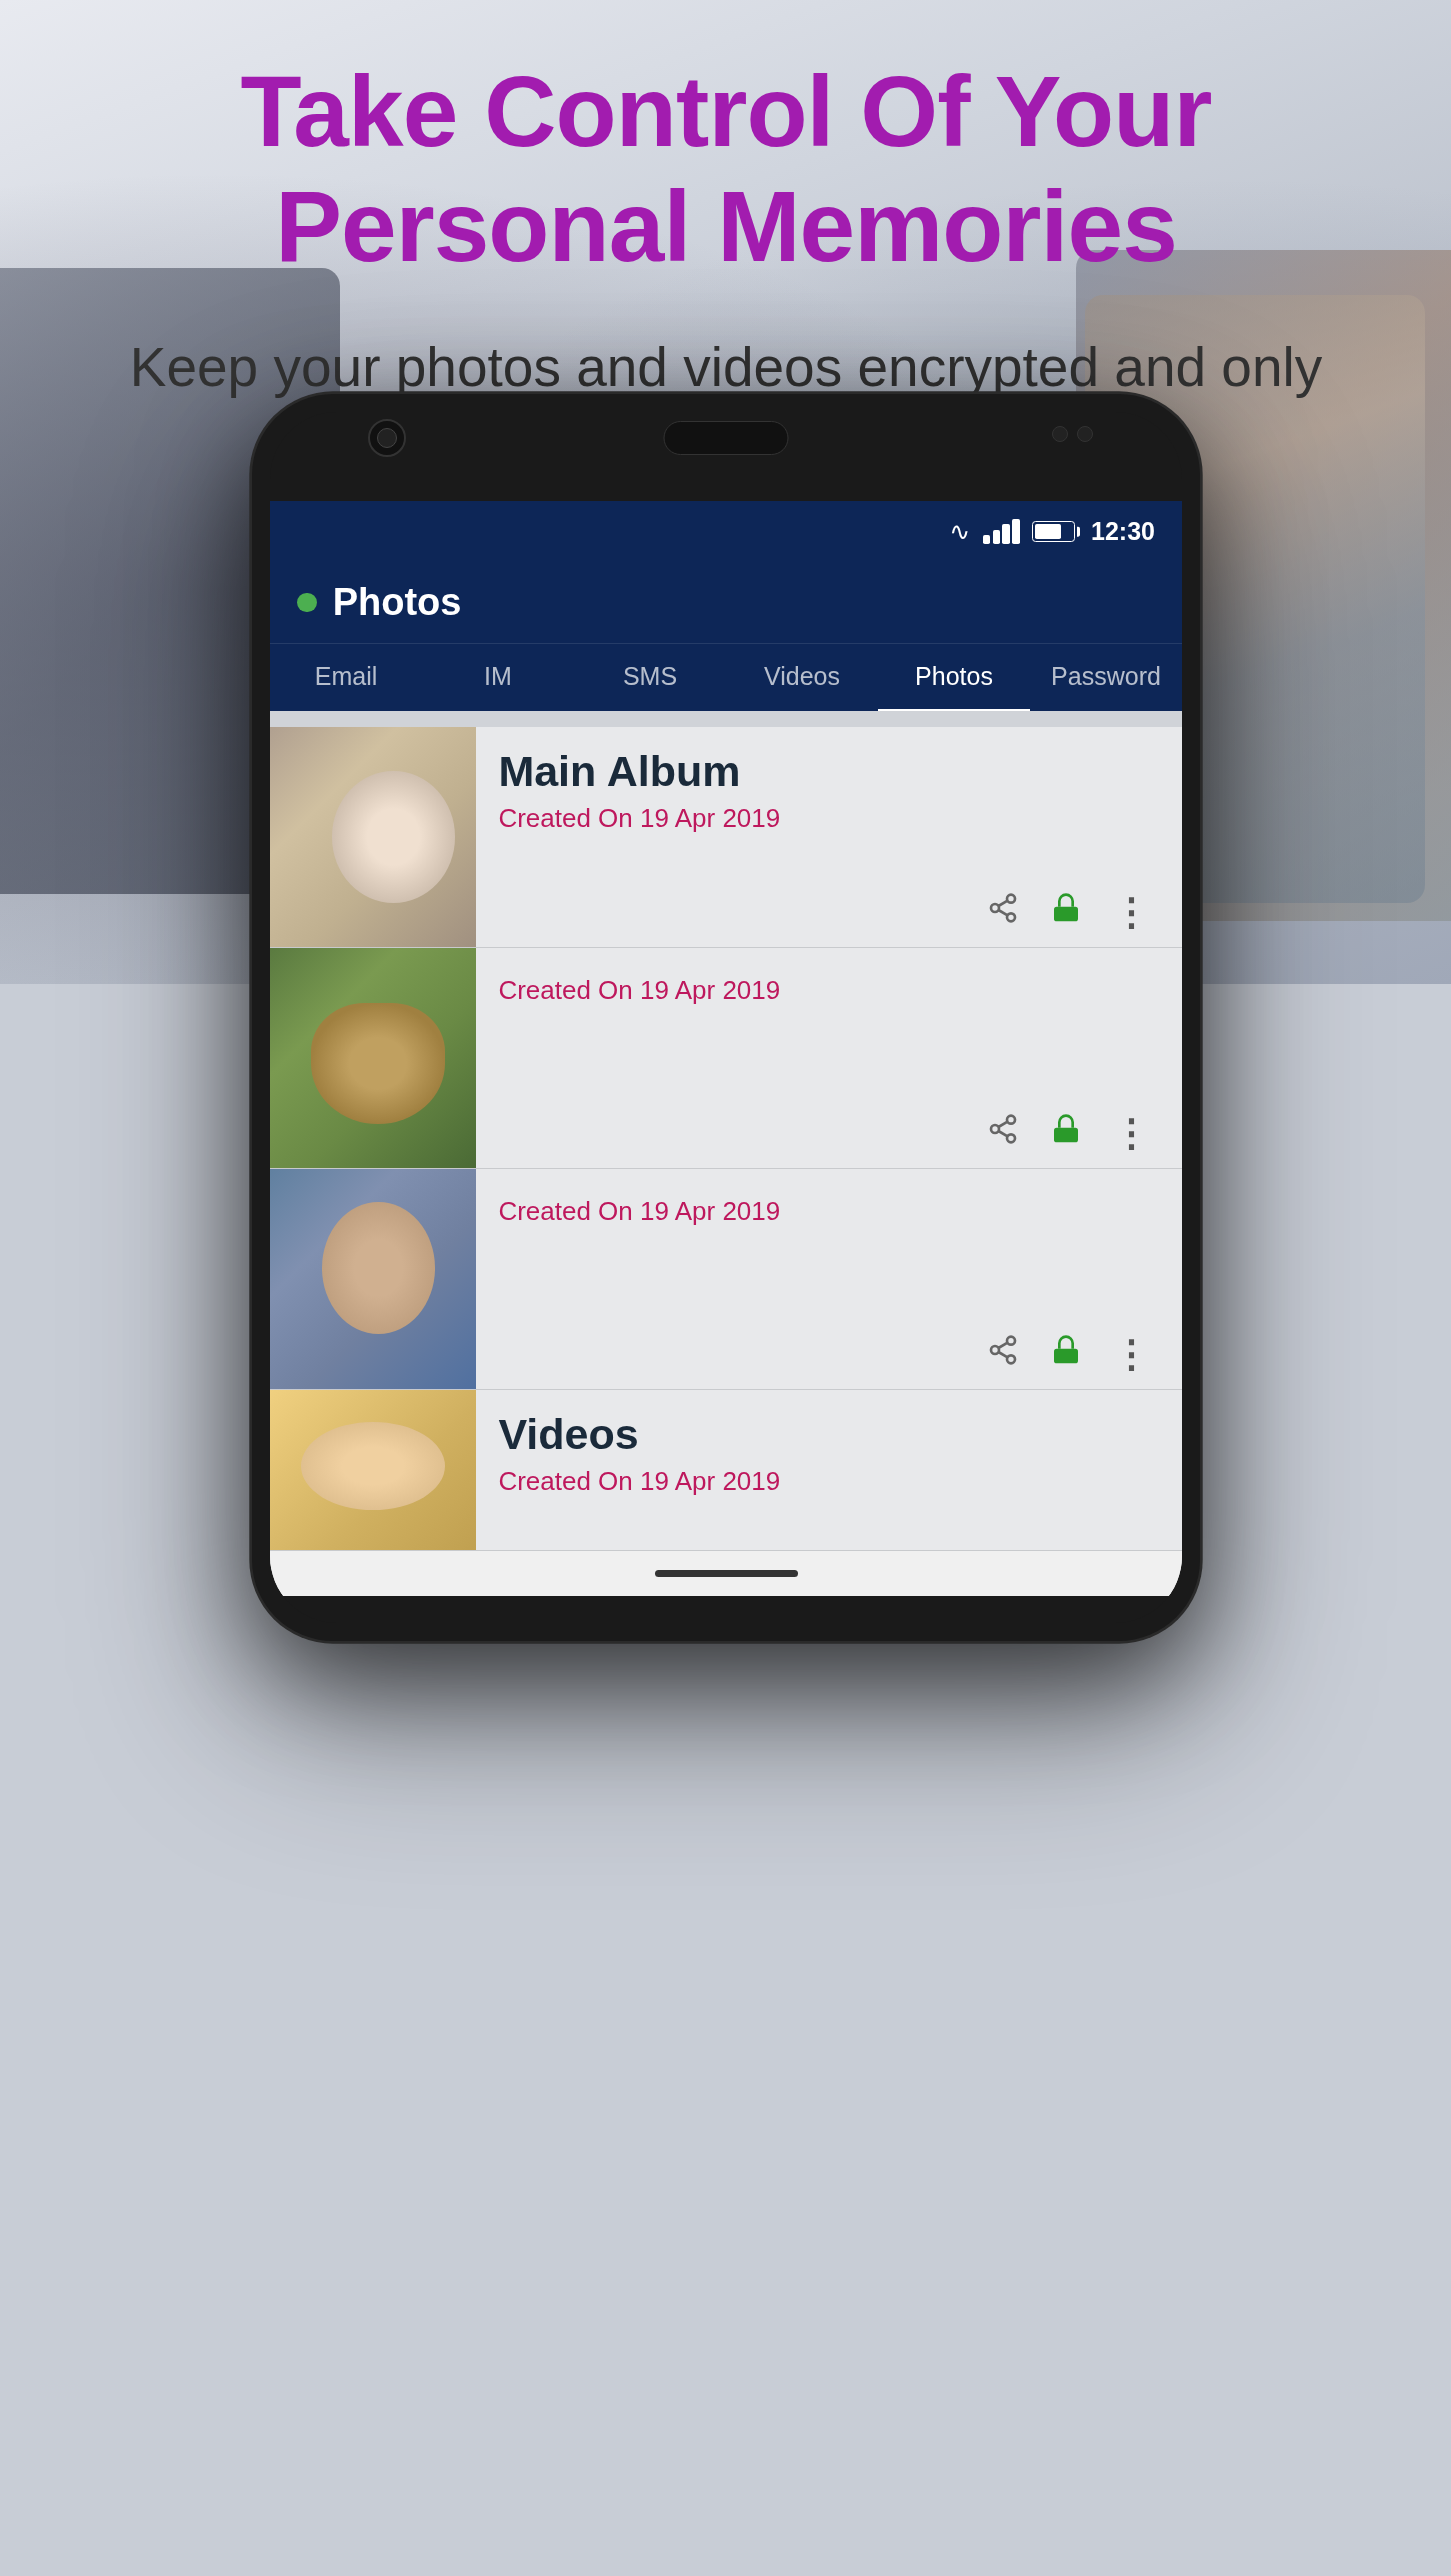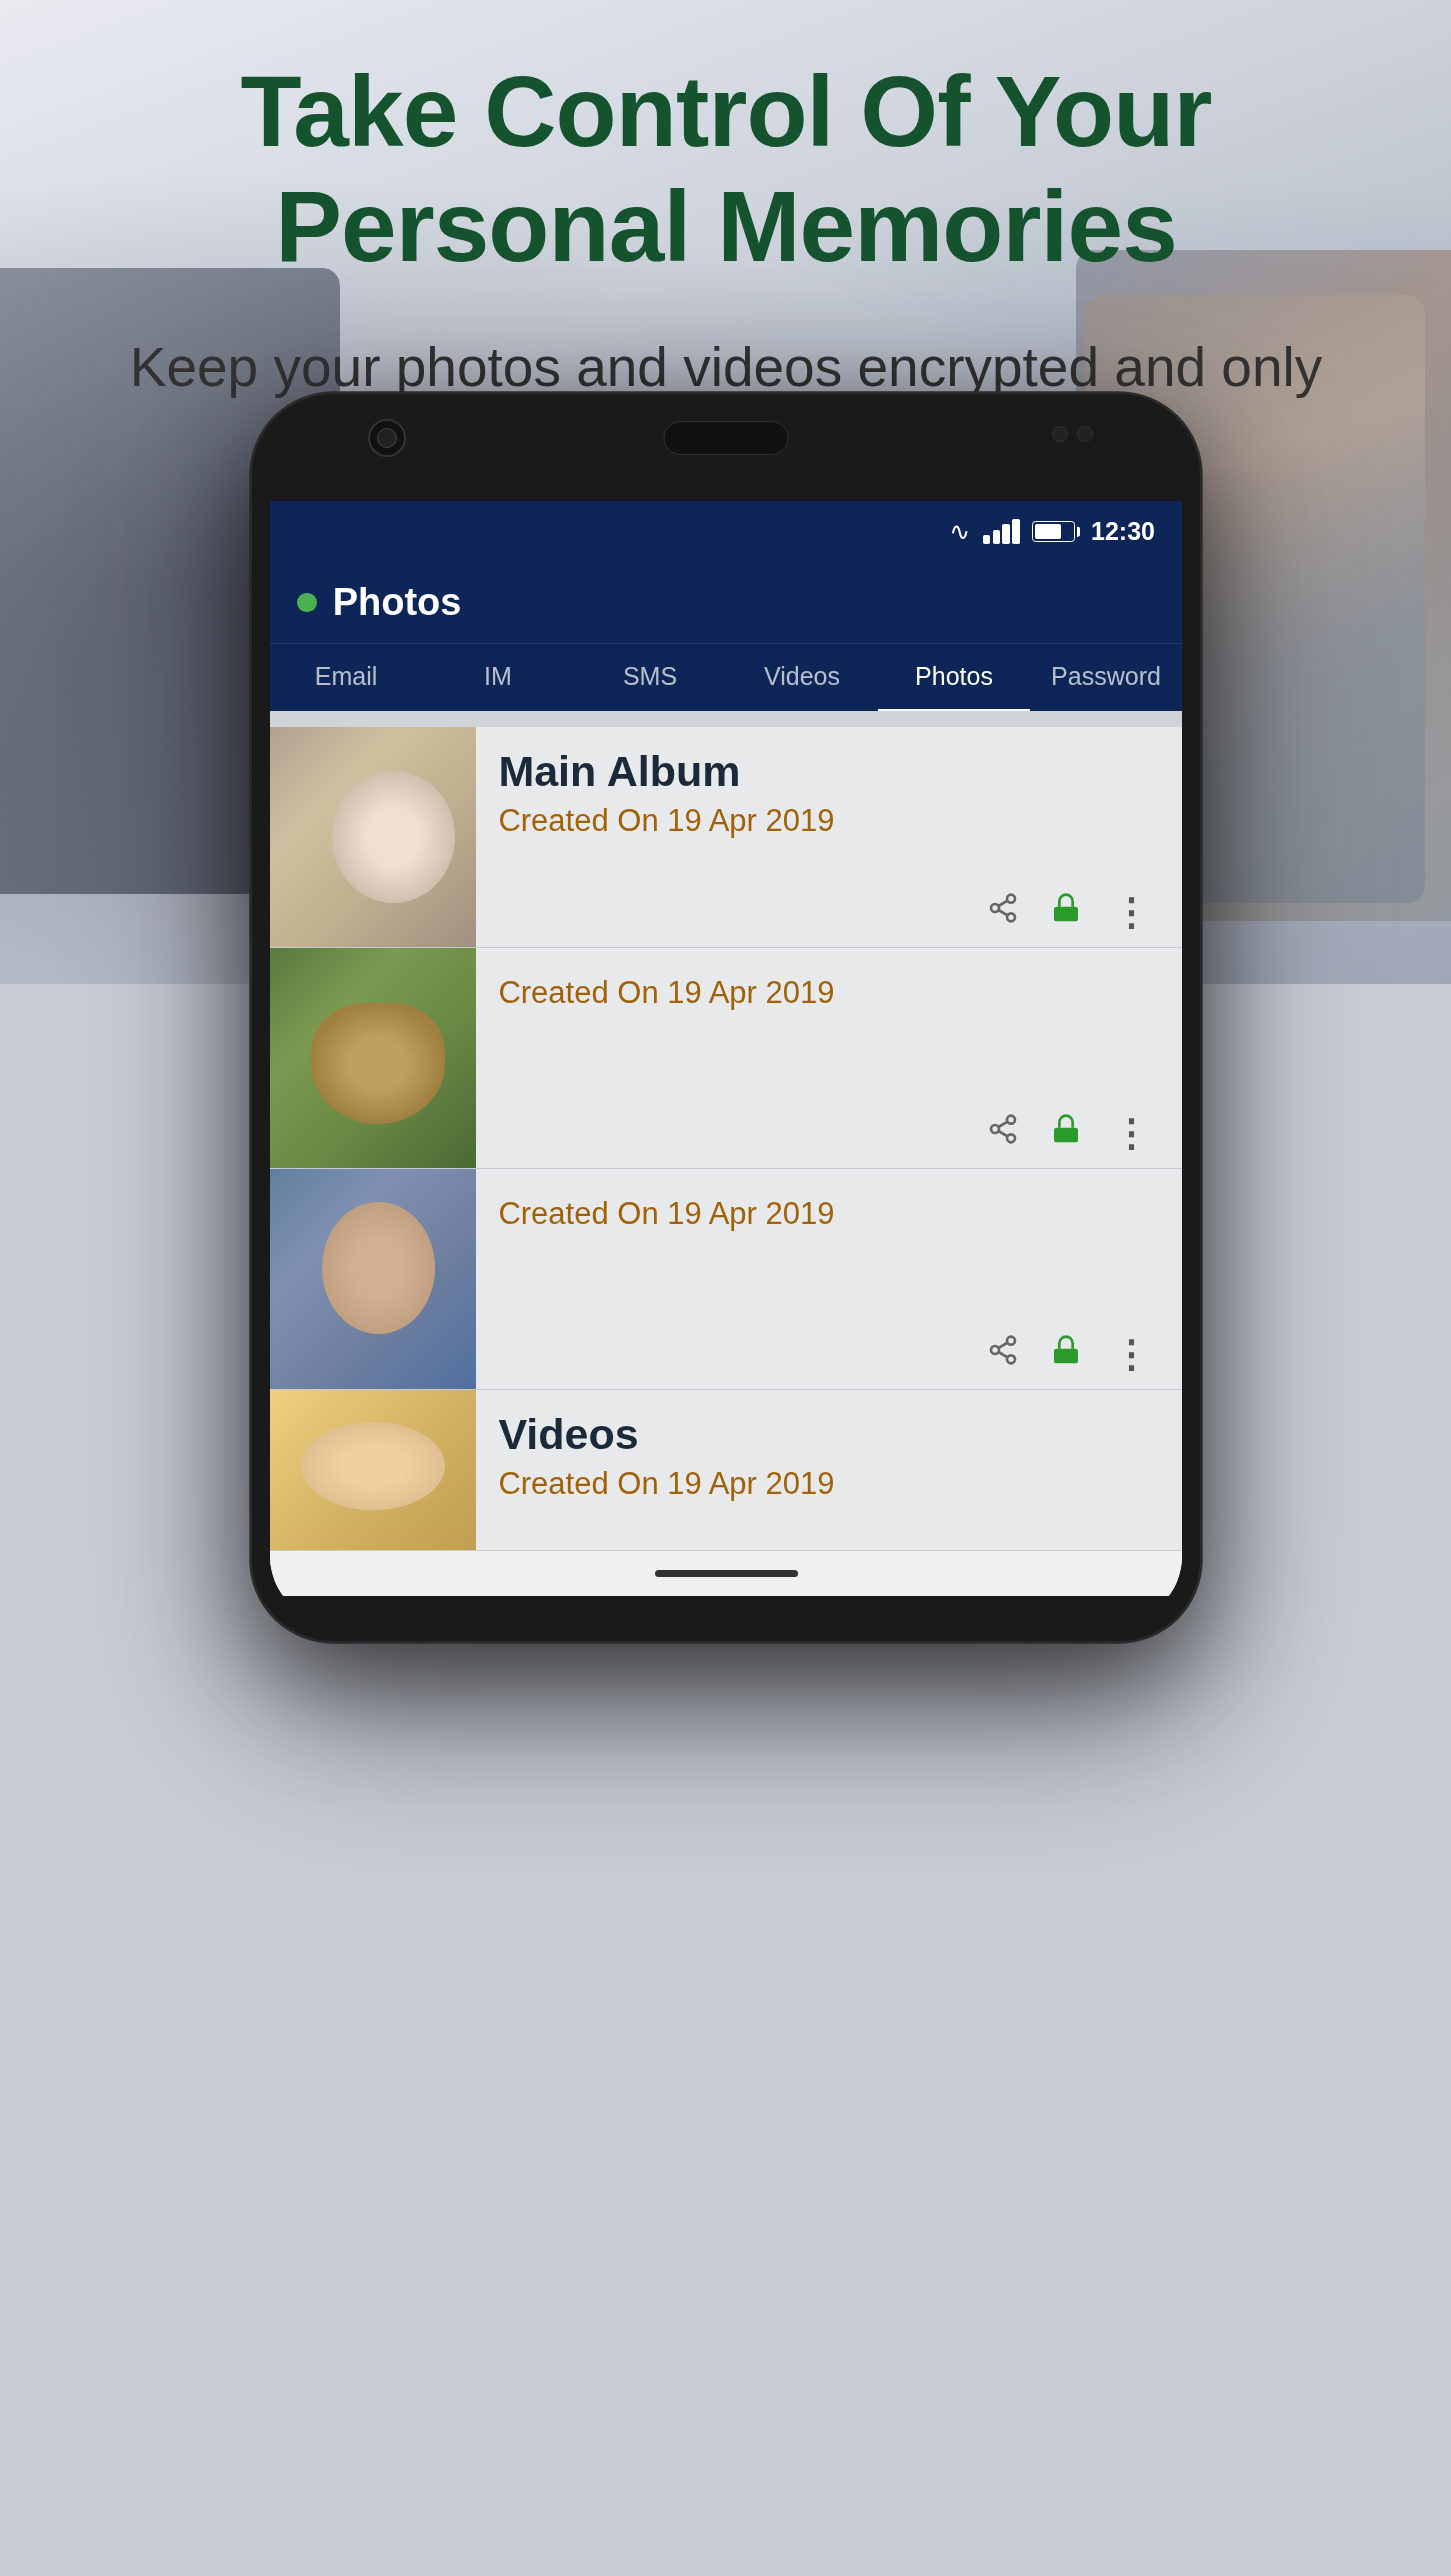--- a/index.html
+++ b/index.html
@@ -66,21 +66,21 @@
       top: 54px;
       left: 0; right: 0;
       text-align: center;
       z-index: 10;
       padding: 0 72px;
     }
 
     .hero-title {
       font-size: 100px;
       font-weight: 800;
-      color: #14532d;
+      color: #a21caf;
       line-height: 1.15;
       margin-bottom: 45px;
       letter-spacing: -0.9px;
     }
 
     .hero-subtitle {
       font-size: 55px;
       font-weight: 400;
       color: #333;
       line-height: 1.4;
@@ -377,22 +377,22 @@
       justify-content: space-between;
     }
 
     .album-name {
       font-size: 43px;
       font-weight: 700;
       color: #1a2a3a;
     }
 
     .album-date {
-      font-size: 31px;
-      color: #a16207;
+      font-size: 26px;
+      color: #be185d;
       margin-top: 7.2px;
     }
 
     .album-actions {
       display: flex;
       align-items: center;
       justify-content: flex-end;
       gap: 31px;
       padding-right: 9px;
     }

